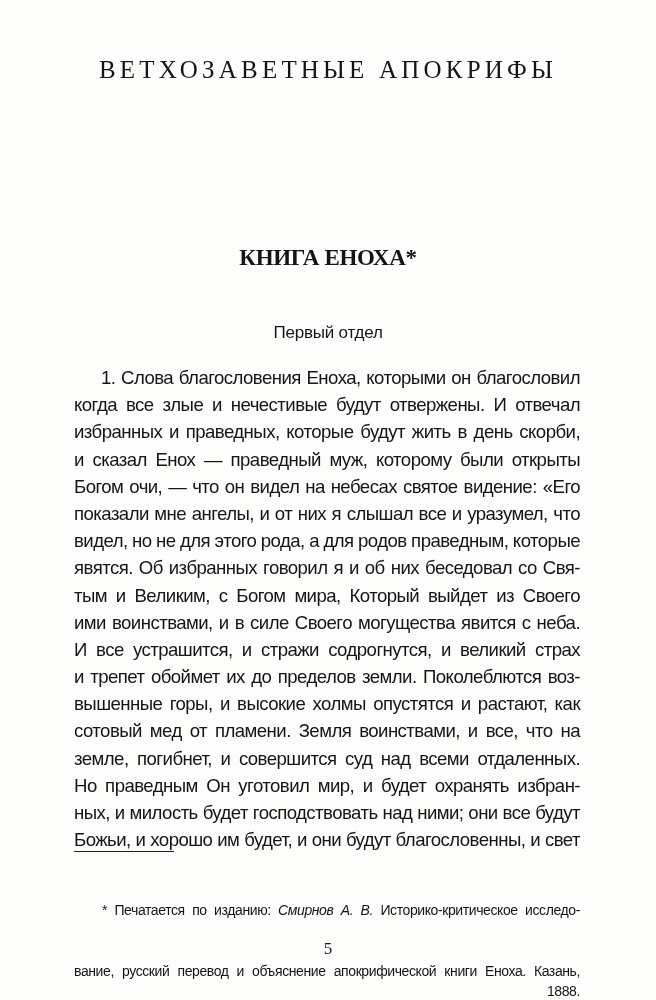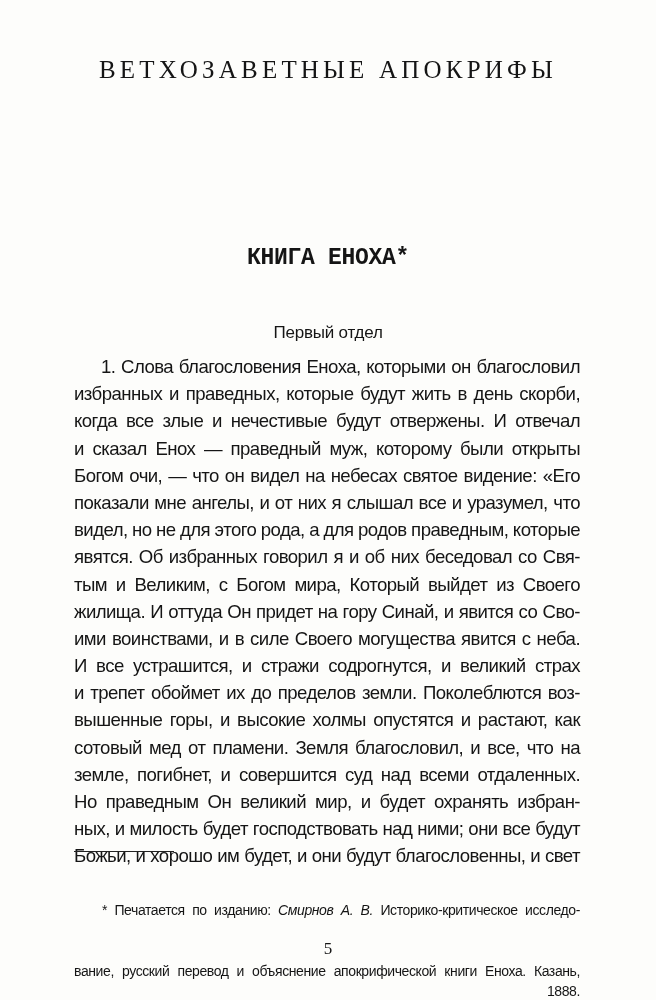--- a/index.html
+++ b/index.html
@@ -27,38 +27,38 @@
     }
     .title {
       position: absolute;
       top: 243px;
       left: 0;
       width: 656px;
       text-align: center;
       font-weight: bold;
       font-size: 23px;
       line-height: 30px;
-      font-family: Liberation Mono, monospace;
+      font-family: Liberation Serif, serif;
       letter-spacing: -0.3px;
     }
     .section {
       position: absolute;
       top: 320px;
       left: 0;
       width: 656px;
       text-align: center;
       font-weight: normal;
       font-size: 17px;
       line-height: 26px;
       font-family: "Liberation Sans", "DejaVu Sans", sans-serif;
       letter-spacing: -0.2px;
     }
     .body-text {
       position: absolute;
-      top: 353px;
+      top: 364px;
       left: 74px;
       width: 506px;
     }
     .line {
       display: block;
       height: 27.2px;
       line-height: 27.2px;
       font-size: 18.6px;
       white-space: nowrap;
       text-align: justify;
@@ -119,36 +119,35 @@
 <body>
 
 <div class="running-head">ВЕТХОЗАВЕТНЫЕ АПОКРИФЫ</div>
 
 <div class="title">КНИГА ЕНОХА*</div>
 
 <div class="section">Первый отдел</div>
 
 <div class="body-text">
   <span class="line indent">1. Слова благословения Еноха, которыми он благословил</span>
+  <span class="line">когда все злые и нечестивые будут отвержены. И отвечал</span>
   <span class="line">избранных и праведных, которые будут жить в день скорби,</span>
-  <span class="line">когда все злые и нечестивые будут отвержены. И отвечал</span>
   <span class="line">и сказал Енох — праведный муж, которому были открыты</span>
   <span class="line">Богом очи, — что он видел на небесах святое видение: «Его</span>
   <span class="line">показали мне ангелы, и от них я слышал все и уразумел, что</span>
   <span class="line">видел, но не для этого рода, а для родов праведным, которые</span>
   <span class="line">явятся. Об избранных говорил я и об них беседовал со Свя-</span>
   <span class="line">тым и Великим, с Богом мира, Который выйдет из Своего</span>
-  <span class="line">жилища. И оттуда Он придет на гору Синай, и явится со Сво-</span>
   <span class="line">ими воинствами, и в силе Своего могущества явится с неба.</span>
   <span class="line">И все устрашится, и стражи содрогнутся, и великий страх</span>
   <span class="line">и трепет обоймет их до пределов земли. Поколеблются воз-</span>
   <span class="line">вышенные горы, и высокие холмы опустятся и растают, как</span>
-  <span class="line">сотовый мед от пламени. Земля благословил, и все, что на</span>
+  <span class="line">сотовый мед от пламени. Земля воинствами, и все, что на</span>
   <span class="line">земле, погибнет, и совершится суд над всеми отдаленных.</span>
-  <span class="line">Но праведным Он великий мир, и будет охранять избран-</span>
+  <span class="line">Но праведным Он уготовил мир, и будет охранять избран-</span>
   <span class="line">ных, и милость будет господствовать над ними; они все будут</span>
   <span class="line">Божьи, и хорошо им будет, и они будут благословенны, и свет</span>
 </div>
 
 <div class="footnote-rule"></div>
 
 <div class="footnote">
   <span class="fn-line justify first"><span>*</span> <span>Печатается по изданию:</span> <span class="italic">Смирнов А. В.</span> <span>Историко-критическое исследо-</span></span>
   <span class="fn-line justify">вание, русский перевод и объяснение апокрифической книги Еноха. Казань,</span>
   <span class="fn-line">1888.</span>

